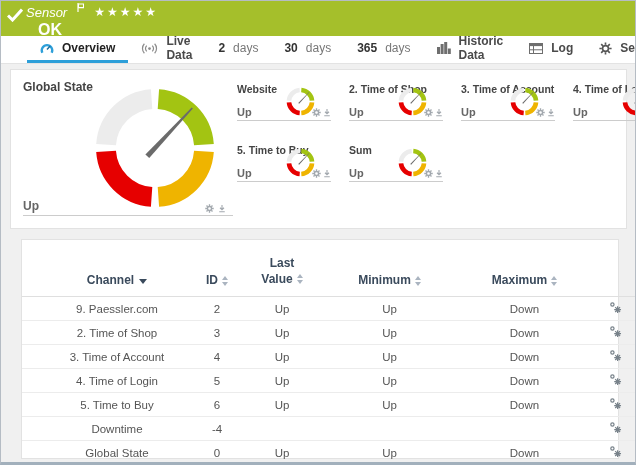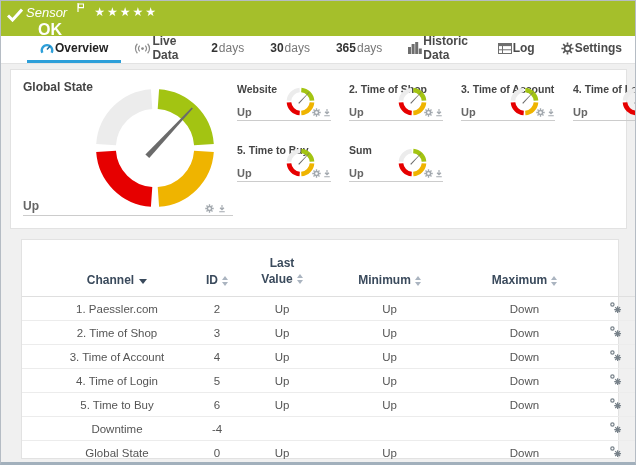--- a/index.html
+++ b/index.html
@@ -12,21 +12,21 @@
   .topbar{position:relative;height:35px;background:#a5bf2b;color:#fff;padding-left:8px;}
   .topbar .check{position:absolute;left:6px;top:7px;}
   .titleline{position:absolute;left:25px;top:4px;white-space:nowrap;display:flex;align-items:baseline;}
   .kind{font-style:italic;font-size:13px;margin-right:6px;}
   .sname{font-weight:bold;font-size:14px;}
   .flag{margin-left:4px;position:relative;top:-5px;}
   .stars{font-size:12px;letter-spacing:2px;margin-left:10px;position:relative;top:-1px;cursor:pointer;}
   .okbadge{position:absolute;left:37px;top:20px;font-size:16px;font-weight:bold;}
   
   .tabs{height:27px;background:#fff;display:flex;align-items:stretch;padding-left:26px;border-bottom:1px solid #e3e3e3;}
-  .tab{display:flex;align-items:center;gap:1px;padding:0 13px;cursor:pointer;font-size:12px;color:#555;box-sizing:border-box;border-bottom:3px solid transparent;}
+  .tab{display:flex;align-items:center;gap:8px;padding:0 13px;cursor:pointer;font-size:12px;color:#555;box-sizing:border-box;border-bottom:3px solid transparent;}
   .tab .lbl{font-weight:bold;color:#4a4a4a;}
   .tab.active{border-bottom-color:#2d9fd9;}
   .tab.active .lbl{color:#222;}
   .tab .num{font-weight:bold;color:#333;}
   .tab .word{color:#777;}
   [data-icon]{display:inline-flex;align-items:center;line-height:0;}
   
   .panel{position:absolute;background:#fff;border:1px solid #e2e2e2;box-sizing:border-box;}
   #gauges{left:9px;top:68px;width:617px;height:160px;}
   #tablepanel{left:20px;top:238px;width:598px;height:220px;}
@@ -345,21 +345,21 @@
           <span>Minimum</span><span class="sort"><i class="up"></i><i class="dn"></i></span>
         </th>
         <th class="col-max">
           <span>Maximum</span><span class="sort"><i class="up"></i><i class="dn"></i></span>
         </th>
         <th class="col-act"></th>
       </tr>
     </thead>
     <tbody>
       <tr>
-        <td class="col-channel">1. Paessler.com</td>
+        <td class="col-channel">9. Paessler.com</td>
         <td class="col-id">2</td>
         <td class="col-last">Up</td>
         <td class="col-min">Up</td>
         <td class="col-max">Down</td>
         <td class="col-act"><span class="rowicon" data-icon="edit">
               <svg width="13" height="13" viewBox="0 0 16 16">
                 <circle cx="4.2" cy="4.2" r="2" fill="none" stroke="#78828a" stroke-width="1.5"></circle>
                 <g stroke="#78828a" stroke-width="1.5" fill="none">
                   <circle cx="10.6" cy="10.6" r="2.4" fill="#78828a" stroke="none"></circle>
                   <path d="M10.6 6.4v8.4M6.4 10.6h8.4M7.6 7.6l6 6M13.6 7.6l-6 6"></path>

